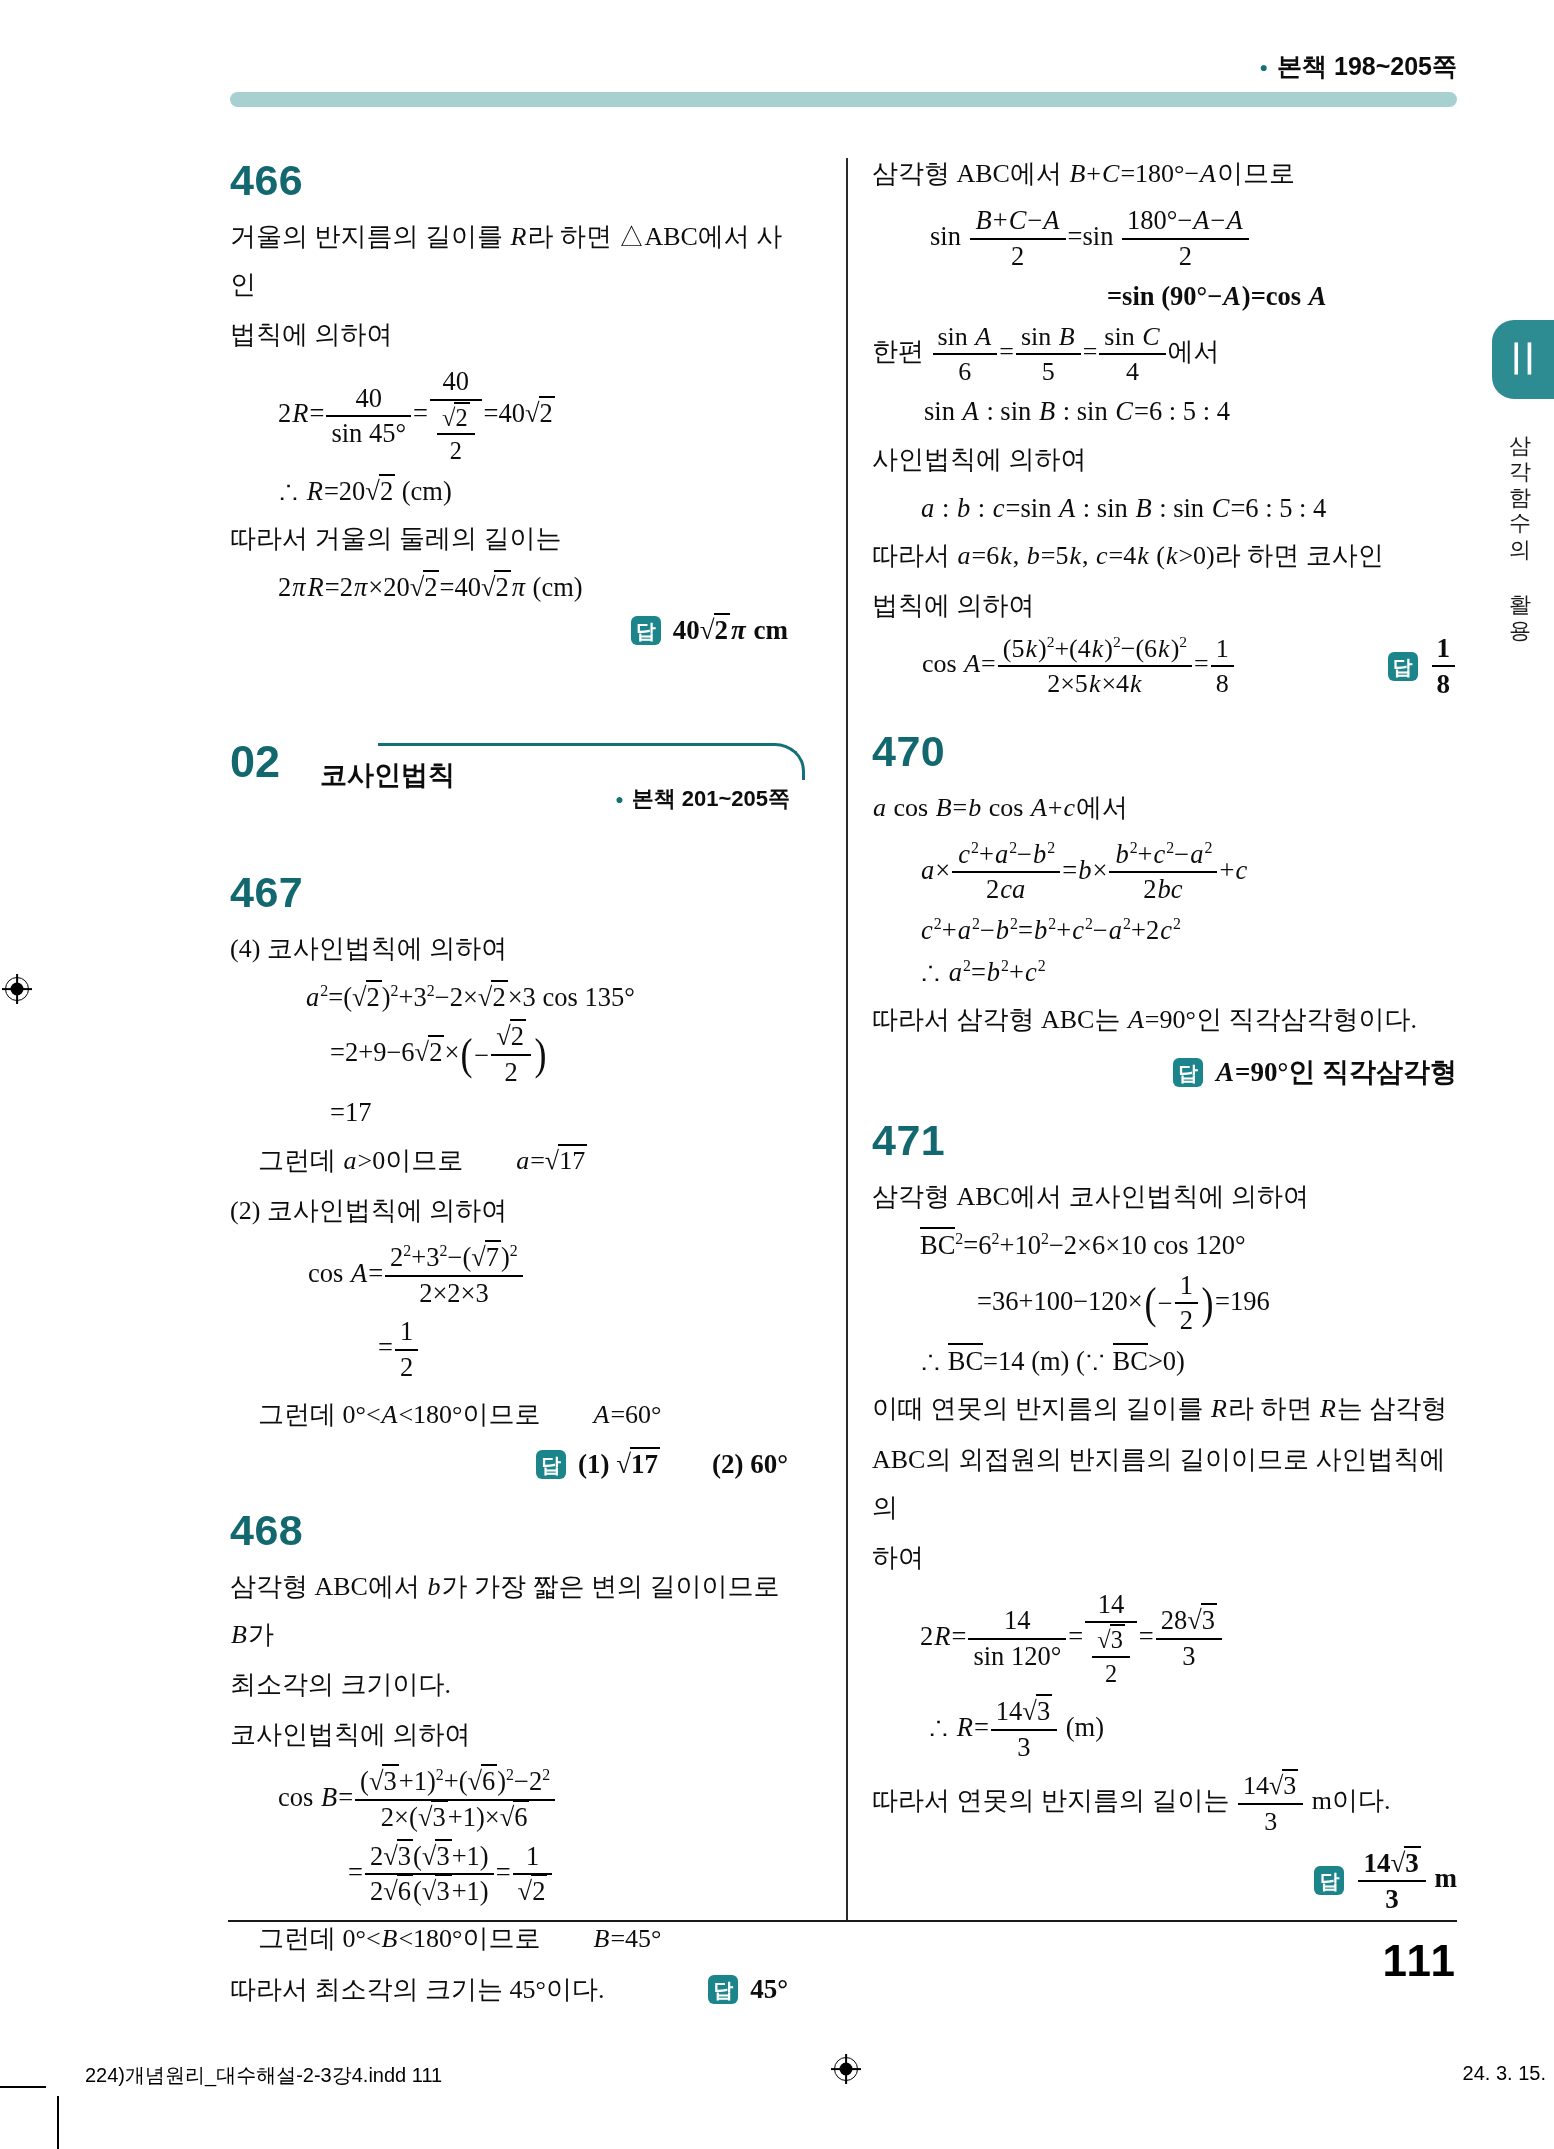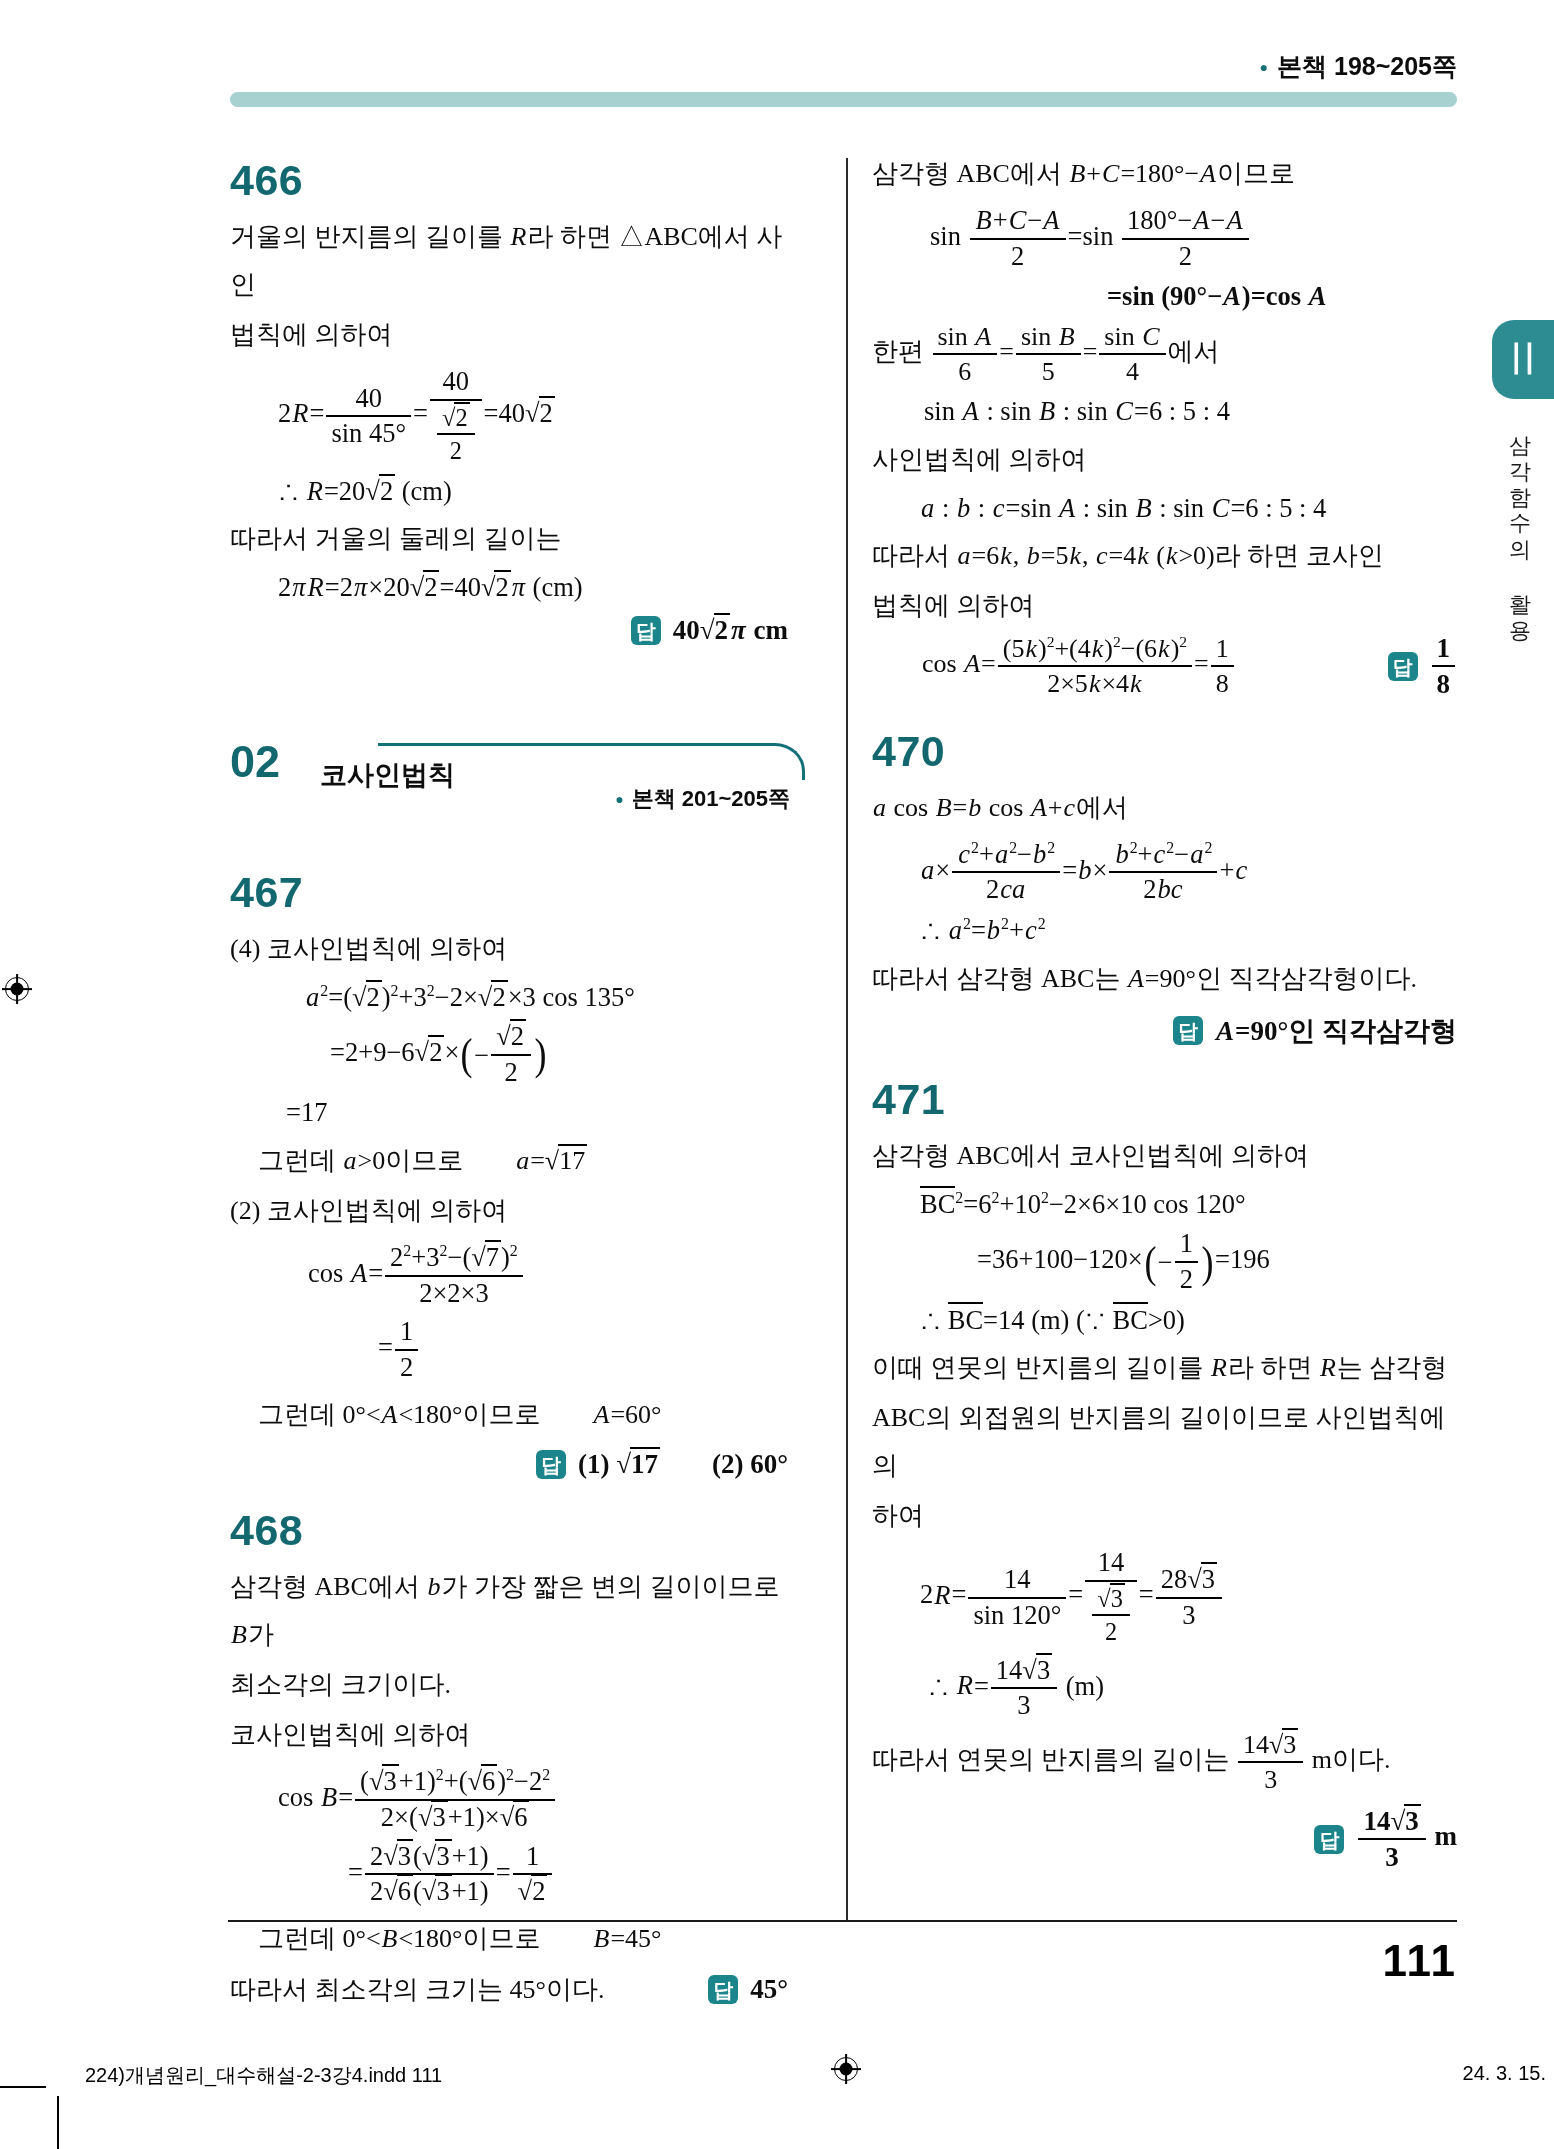--- a/index.html
+++ b/index.html
@@ -135,21 +135,21 @@
       <div class="t">(4) 코사인법칙에 의하여</div>
       <div class="m" style="margin-left: 75px;"><i class="mv">a</i><sup class="sp">2</sup>=(<span class="sq"><span class="sg">√</span><span class="sc">2</span></span>)<sup class="sp">2</sup>+3<sup class="sp">2</sup>−2×<span class="sq"><span class="sg">√</span><span class="sc">2</span></span>×3 cos 135°</div>
       <div class="m" style="margin-left: 100px;">=2+9−6<span class="sq"><span class="sg">√</span><span class="sc">2</span></span>×<span class="bp">
           <span class="par">(</span>
           <span class="bpc">−<span class="fr">
               <span class="nu"><span class="sq"><span class="sg">√</span><span class="sc">2</span></span></span>
               <span class="de">2</span>
             </span></span>
           <span class="par">)</span>
         </span></div>
-      <div class="m" style="margin-left: 56px;">=17</div>
+      <div class="m" style="margin-left: 100px;">=17</div>
       <div class="t" style="margin-left: 28px;">그런데 <i class="mv">a</i>&gt;0이므로<span class="gap"></span><i class="mv">a</i>=<span class="sq"><span class="sg">√</span><span class="sc">17</span></span></div>
       <div class="t">(2) 코사인법칙에 의하여</div>
       <div class="m" style="margin-left: 78px;">cos <i class="mv">A</i>=<span class="fr">
           <span class="nu">2<sup class="sp">2</sup>+3<sup class="sp">2</sup>−(<span class="sq"><span class="sg">√</span><span class="sc">7</span></span>)<sup class="sp">2</sup></span>
           <span class="de">2×2×3</span>
         </span></div>
       <div class="m" style="margin-left: 148px;">=<span class="fr">
           <span class="nu">1</span>
           <span class="de">2</span>
         </span></div>
@@ -225,20 +225,21 @@
       </div>
       <div class="pnum">470</div>
       <div class="t"><i class="mv">a</i> cos <i class="mv">B</i>=<i class="mv">b</i> cos <i class="mv">A</i>+<i class="mv">c</i>에서</div>
       <div class="m"><i class="mv">a</i>×<span class="fr">
           <span class="nu"><i class="mv">c</i><sup class="sp">2</sup>+<i class="mv">a</i><sup class="sp">2</sup>−<i class="mv">b</i><sup class="sp">2</sup></span>
           <span class="de">2<i class="mv">ca</i></span>
         </span>=<i class="mv">b</i>×<span class="fr">
           <span class="nu"><i class="mv">b</i><sup class="sp">2</sup>+<i class="mv">c</i><sup class="sp">2</sup>−<i class="mv">a</i><sup class="sp">2</sup></span>
           <span class="de">2<i class="mv">bc</i></span>
         </span>+<i class="mv">c</i></div>
+      <div class="m"><i class="mv">c</i><sup class="sp">2</sup>+<i class="mv">a</i><sup class="sp">2</sup>−<i class="mv">b</i><sup class="sp">2</sup>=<i class="mv">b</i><sup class="sp">2</sup>+<i class="mv">c</i><sup class="sp">2</sup>−<i class="mv">a</i><sup class="sp">2</sup>+2<i class="mv">c</i><sup class="sp">2</sup></div>
       <div class="m">∴ <i class="mv">a</i><sup class="sp">2</sup>=<i class="mv">b</i><sup class="sp">2</sup>+<i class="mv">c</i><sup class="sp">2</sup></div>
       <div class="t">따라서 삼각형 ABC는 <i class="mv">A</i>=90°인 직각삼각형이다.</div>
       <div class="ansline">
         <span class="badge">답</span>
         <span class="ansm"><i class="mv">A</i>=90°인 직각삼각형</span>
       </div>
       <div class="pnum">471</div>
       <div class="t">삼각형 ABC에서 코사인법칙에 의하여</div>
       <div class="m"><span class="ov">BC</span><sup class="sp">2</sup>=6<sup class="sp">2</sup>+10<sup class="sp">2</sup>−2×6×10 cos 120°</div>
       <div class="m" style="margin-left: 105px;">=36+100−120×<span class="bp">

